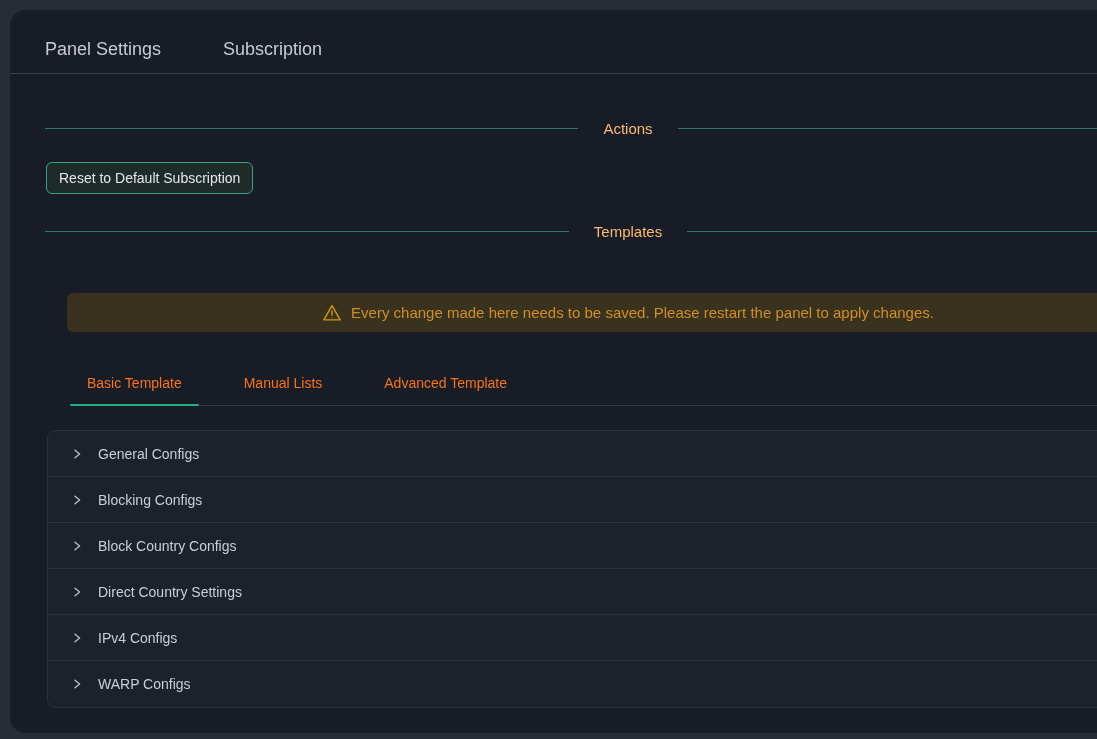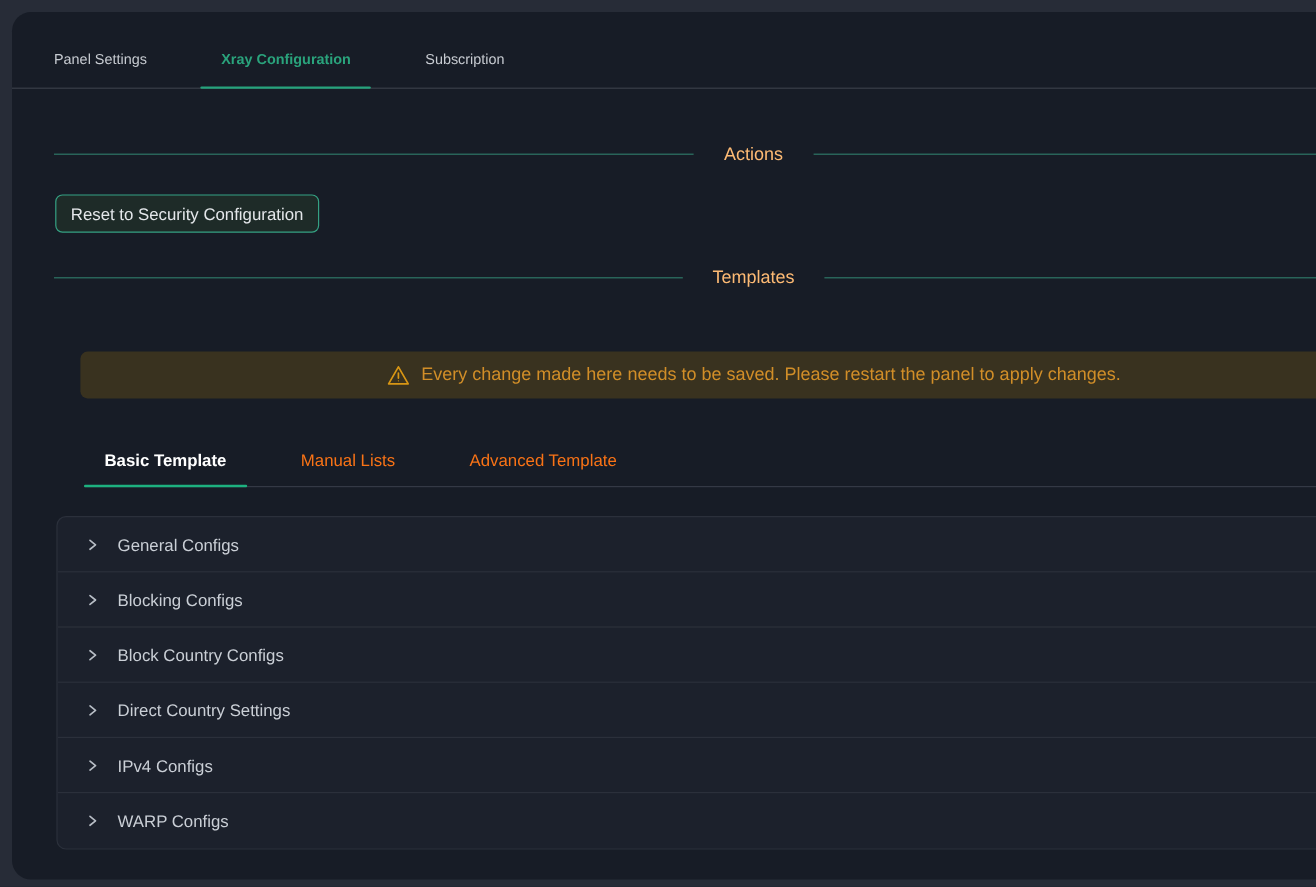--- a/index.html
+++ b/index.html
@@ -20,21 +20,21 @@
 
   
   .top-tabs {
     margin:19px -35px 0;
     padding:0 18px;
     display:flex; gap:28px;
     border-bottom:1px solid #3a3f49;
   }
   .top-tab {
     padding:12px 17px 15px;
-    font-size:12px; line-height:17px;
+    font-size:18px; line-height:17px;
     color:#c7cbd1;
     position:relative;
     cursor:pointer;
     white-space:nowrap;
   }
   .top-tab.active { color:#2aa37c; font-weight:700; }
   .top-tab.active::after {
     content:""; position:absolute; left:0; right:0; bottom:-1px;
     height:2px; background:#26a37c; border-radius:2px;
   }
@@ -78,21 +78,21 @@
     border-bottom:1px solid #343945;
   }
   .sub-tab {
     padding:10px 17px 13px;
     font-size:14px; line-height:17px;
     color:#f97316;
     position:relative;
     cursor:pointer;
     white-space:nowrap;
   }
-  .sub-tab.active { color:#ffffff; font-weight:700;text-align:right; }
+  .sub-tab.active { color:#f97316; font-weight:400;text-align:right; }
   .sub-tab.active::after {
     content:""; position:absolute; left:0; right:0; bottom:-1px;
     height:2px; background:#1db17f; border-radius:2px;
   }
 
   
   .collapse {
     margin:24px 2px 0;
     background:#1c212c;
     border:1px solid #2b303b;
@@ -112,33 +112,32 @@
 </style>
 </head>
 <body>
 
 <div class="card">
   <div class="card-inner">
 
     
     <div class="top-tabs">
       <div class="top-tab">Panel Settings</div>
-      <div class="top-tab active">Xray Configuration</div>
       <div class="top-tab">Subscription</div>
     </div>
 
     
     <div class="divider actions">
       <div class="line"></div>
       <div class="label">Actions</div>
       <div class="line"></div>
     </div>
 
     
-    <button class="ghost-btn">Reset to Security Configuration</button>
+    <button class="ghost-btn">Reset to Default Subscription</button>
 
     
     <div class="divider templates">
       <div class="line"></div>
       <div class="label">Templates</div>
       <div class="line"></div>
     </div>
 
     
     <div class="alert">

